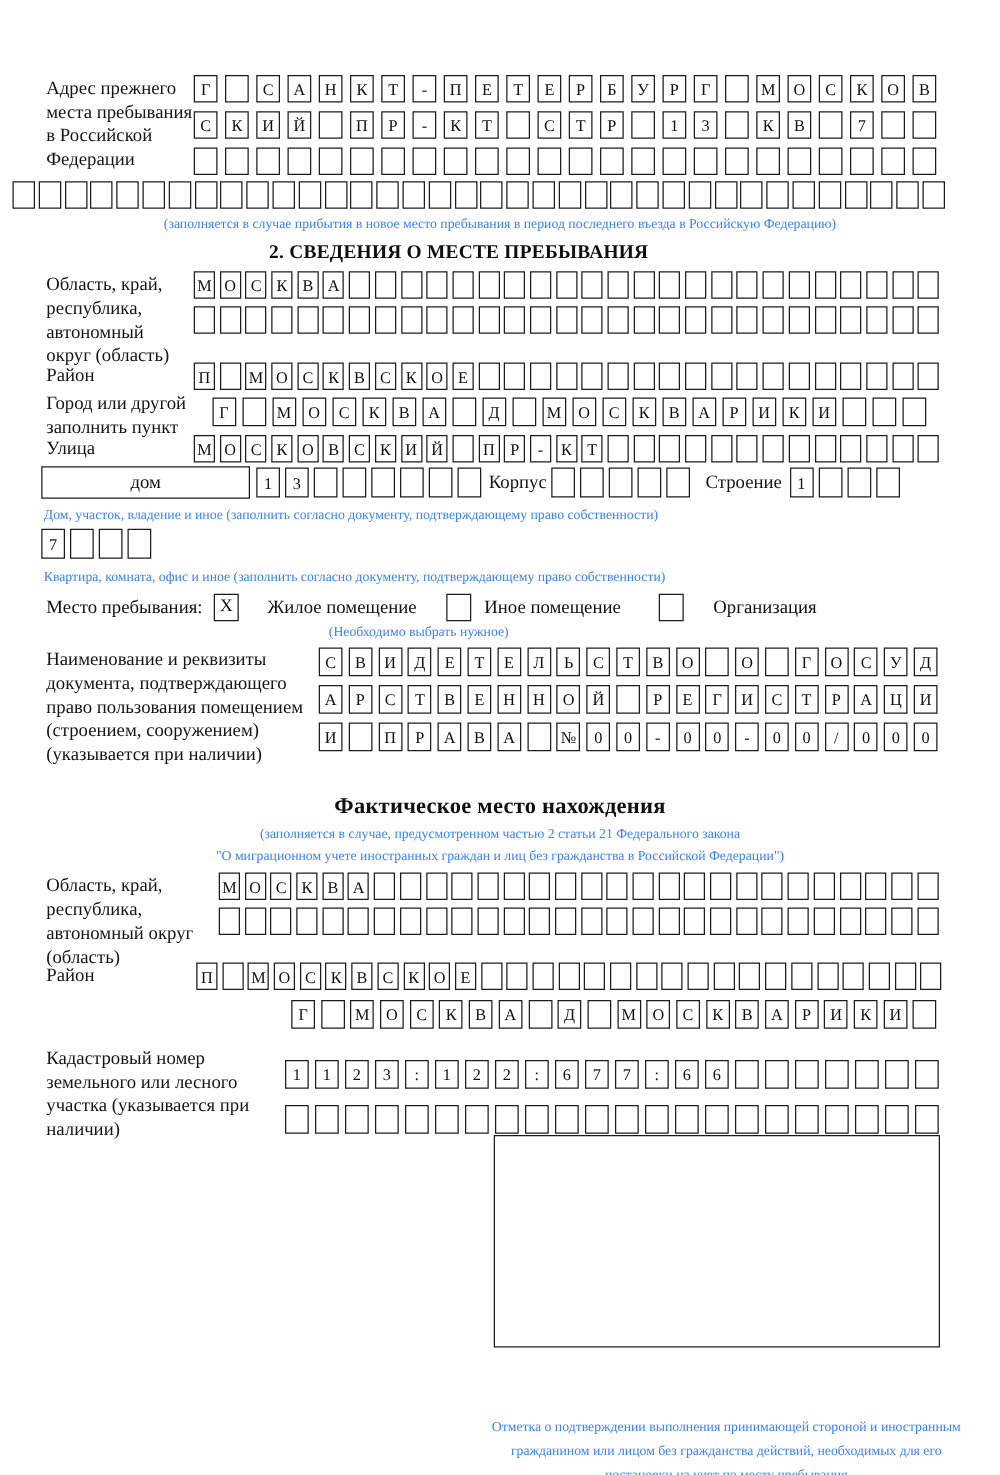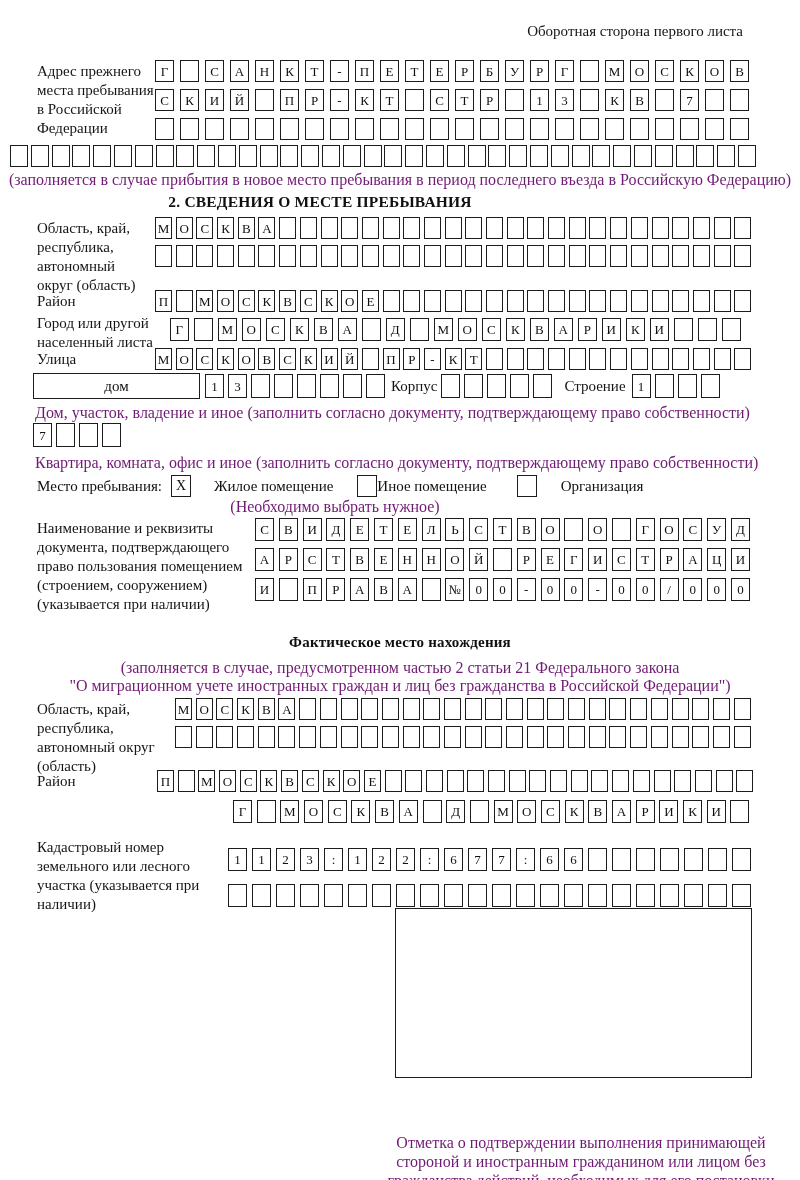--- a/index.html
+++ b/index.html
@@ -6,21 +6,21 @@
   .page{
     position:relative;
     width:800px;height:1180px;
     background:#ffffff;
     color:#101010;
     font-family:"Liberation Serif","DejaVu Serif",serif;
     overflow:hidden;
   }
   .abs{position:absolute;}
   .lbl{font-size:15px;line-height:19px;color:#151515;}
-  .note{font-size:16px;line-height:17px;color:#701a75;}
+  .note{font-size:11px;line-height:17px;color:#3b82f6;}
   .center{text-align:center;}
   .title{font-size:15.5px;font-weight:bold;letter-spacing:0.2px;}
   .cellrow{display:flex;align-items:center;}
   .cb{
     box-sizing:border-box;
     width:17px;height:22px;
     border:1.6px solid #1c1c1c;
     display:flex;align-items:center;justify-content:center;
     font-size:13px;line-height:1;color:#101010;
     flex:0 0 auto;
@@ -55,21 +55,20 @@
   .markbox{
     box-sizing:border-box;
     border:1.6px solid #1c1c1c;background:#fff;
   }
 </style>
 </head>
 <body>
 
 <div class="page">
 
-  <div class="abs lbl" style="top:22px;right:57px;">Оборотная сторона первого листа</div>
 
   <div class="abs lbl" style="left:37px;top:62px;width:118px;">Адрес прежнего места пребывания в Российской Федерации</div>
   <div class="abs" style="left:155px;top:60px;">
     <div class="cellrow pc-prev rowgap">
         <div class="cb">Г</div>
         <div class="cb"></div>
         <div class="cb">С</div>
         <div class="cb">А</div>
         <div class="cb">Н</div>
         <div class="cb">К</div>
@@ -178,21 +177,21 @@
       <div class="cb"></div>
       <div class="cb"></div>
       <div class="cb"></div>
       <div class="cb"></div>
       <div class="cb"></div>
       <div class="cb"></div>
       <div class="cb"></div>
     </div>
   <div class="abs note center" style="left:0;top:171px;width:800px;">(заполняется в случае прибытия в новое место пребывания в период последнего въезда в Российскую Федерацию)</div>
 
-  <div class="abs title center" style="left:0;top:193px;width:640px;">2. СВЕДЕНИЯ О МЕСТЕ ПРЕБЫВАНИЯ</div>
+  <div class="abs title center" style="left:0;top:193px;width:640px;padding-left:47px;">2. СВЕДЕНИЯ О МЕСТЕ ПРЕБЫВАНИЯ</div>
 
   <div class="abs lbl" style="left:37px;top:219px;width:112px;">Область, край, республика, автономный округ (область)</div>
   <div class="abs" style="left:155px;top:217px;">
     <div class="cellrow pc-29 rowgap2">
         <div class="cb">М</div>
         <div class="cb">О</div>
         <div class="cb">С</div>
         <div class="cb">К</div>
         <div class="cb">В</div>
         <div class="cb">А</div>
@@ -279,21 +278,21 @@
       <div class="cb"></div>
       <div class="cb"></div>
       <div class="cb"></div>
       <div class="cb"></div>
       <div class="cb"></div>
       <div class="cb"></div>
       <div class="cb"></div>
       <div class="cb"></div>
     </div>
 
-  <div class="abs lbl" style="left:37px;top:314px;width:130px;">Город или другой населенный листа</div>
+  <div class="abs lbl" style="left:37px;top:314px;width:130px;">Город или другой заполнить пункт</div>
   <div class="abs cellrow pc-24" style="left:170px;top:318px;">
       <div class="cb">Г</div>
       <div class="cb"></div>
       <div class="cb">М</div>
       <div class="cb">О</div>
       <div class="cb">С</div>
       <div class="cb">К</div>
       <div class="cb">В</div>
       <div class="cb">А</div>
       <div class="cb"></div>
@@ -385,21 +384,21 @@
         <div class="cb"></div>
       </div>
   </div>
   <div class="abs note" style="left:35px;top:454px;">Квартира, комната, офис и иное (заполнить согласно документу, подтверждающему право собственности)</div>
 
   <div class="abs mesto-row" style="left:37px;top:475px;">
     <span>Место пребывания:</span>
     <span class="chk" style="margin-left:9px;">X</span>
     <span style="margin-left:23px;">Жилое помещение</span>
     <span class="chk" style="margin-left:24px;"></span>
-    <span style="">Иное помещение</span>
+    <span style="margin-left:10px;">Иное помещение</span>
     <span class="chk" style="margin-left:30px;"></span>
     <span style="margin-left:24px;">Организация</span>
   </div>
   <div class="abs lbl" style="left:37px;top:519px;width:212px;">Наименование и реквизиты документа, подтверждающего право пользования помещением (строением, сооружением) (указывается при наличии)</div>
 
   <div class="abs note center" style="left:175px;top:498px;width:320px;">(Необходимо выбрать нужное)</div>
   <div class="abs" style="left:255px;top:518px;">
     <div class="cellrow pc-21 rowgap">
         <div class="cb">С</div>
         <div class="cb">В</div>
@@ -464,21 +463,21 @@
         <div class="cb">-</div>
         <div class="cb">0</div>
         <div class="cb">0</div>
         <div class="cb">/</div>
         <div class="cb">0</div>
         <div class="cb">0</div>
         <div class="cb">0</div>
       </div>
   </div>
 
-  <div class="abs title center" style="left:0;top:634px;width:800px;font-size:15px;">Фактическое место нахождения</div>
+  <div class="abs title center" style="left:0;top:634px;width:800px;font-size:18px;">Фактическое место нахождения</div>
   <div class="abs note center" style="left:0;top:659px;width:800px;">(заполняется в случае, предусмотренном частью 2 статьи 21 Федерального закона</div>
   <div class="abs note center" style="left:0;top:677px;width:800px;">"О миграционном учете иностранных граждан и лиц без гражданства в Российской Федерации")</div>
 
   <div class="abs lbl" style="left:37px;top:700px;width:138px;">Область, край, республика, автономный округ (область)</div>
   <div class="abs" style="left:175px;top:698px;">
     <div class="cellrow pc-28 rowgap2">
         <div class="cb">М</div>
         <div class="cb">О</div>
         <div class="cb">С</div>
         <div class="cb">К</div>

